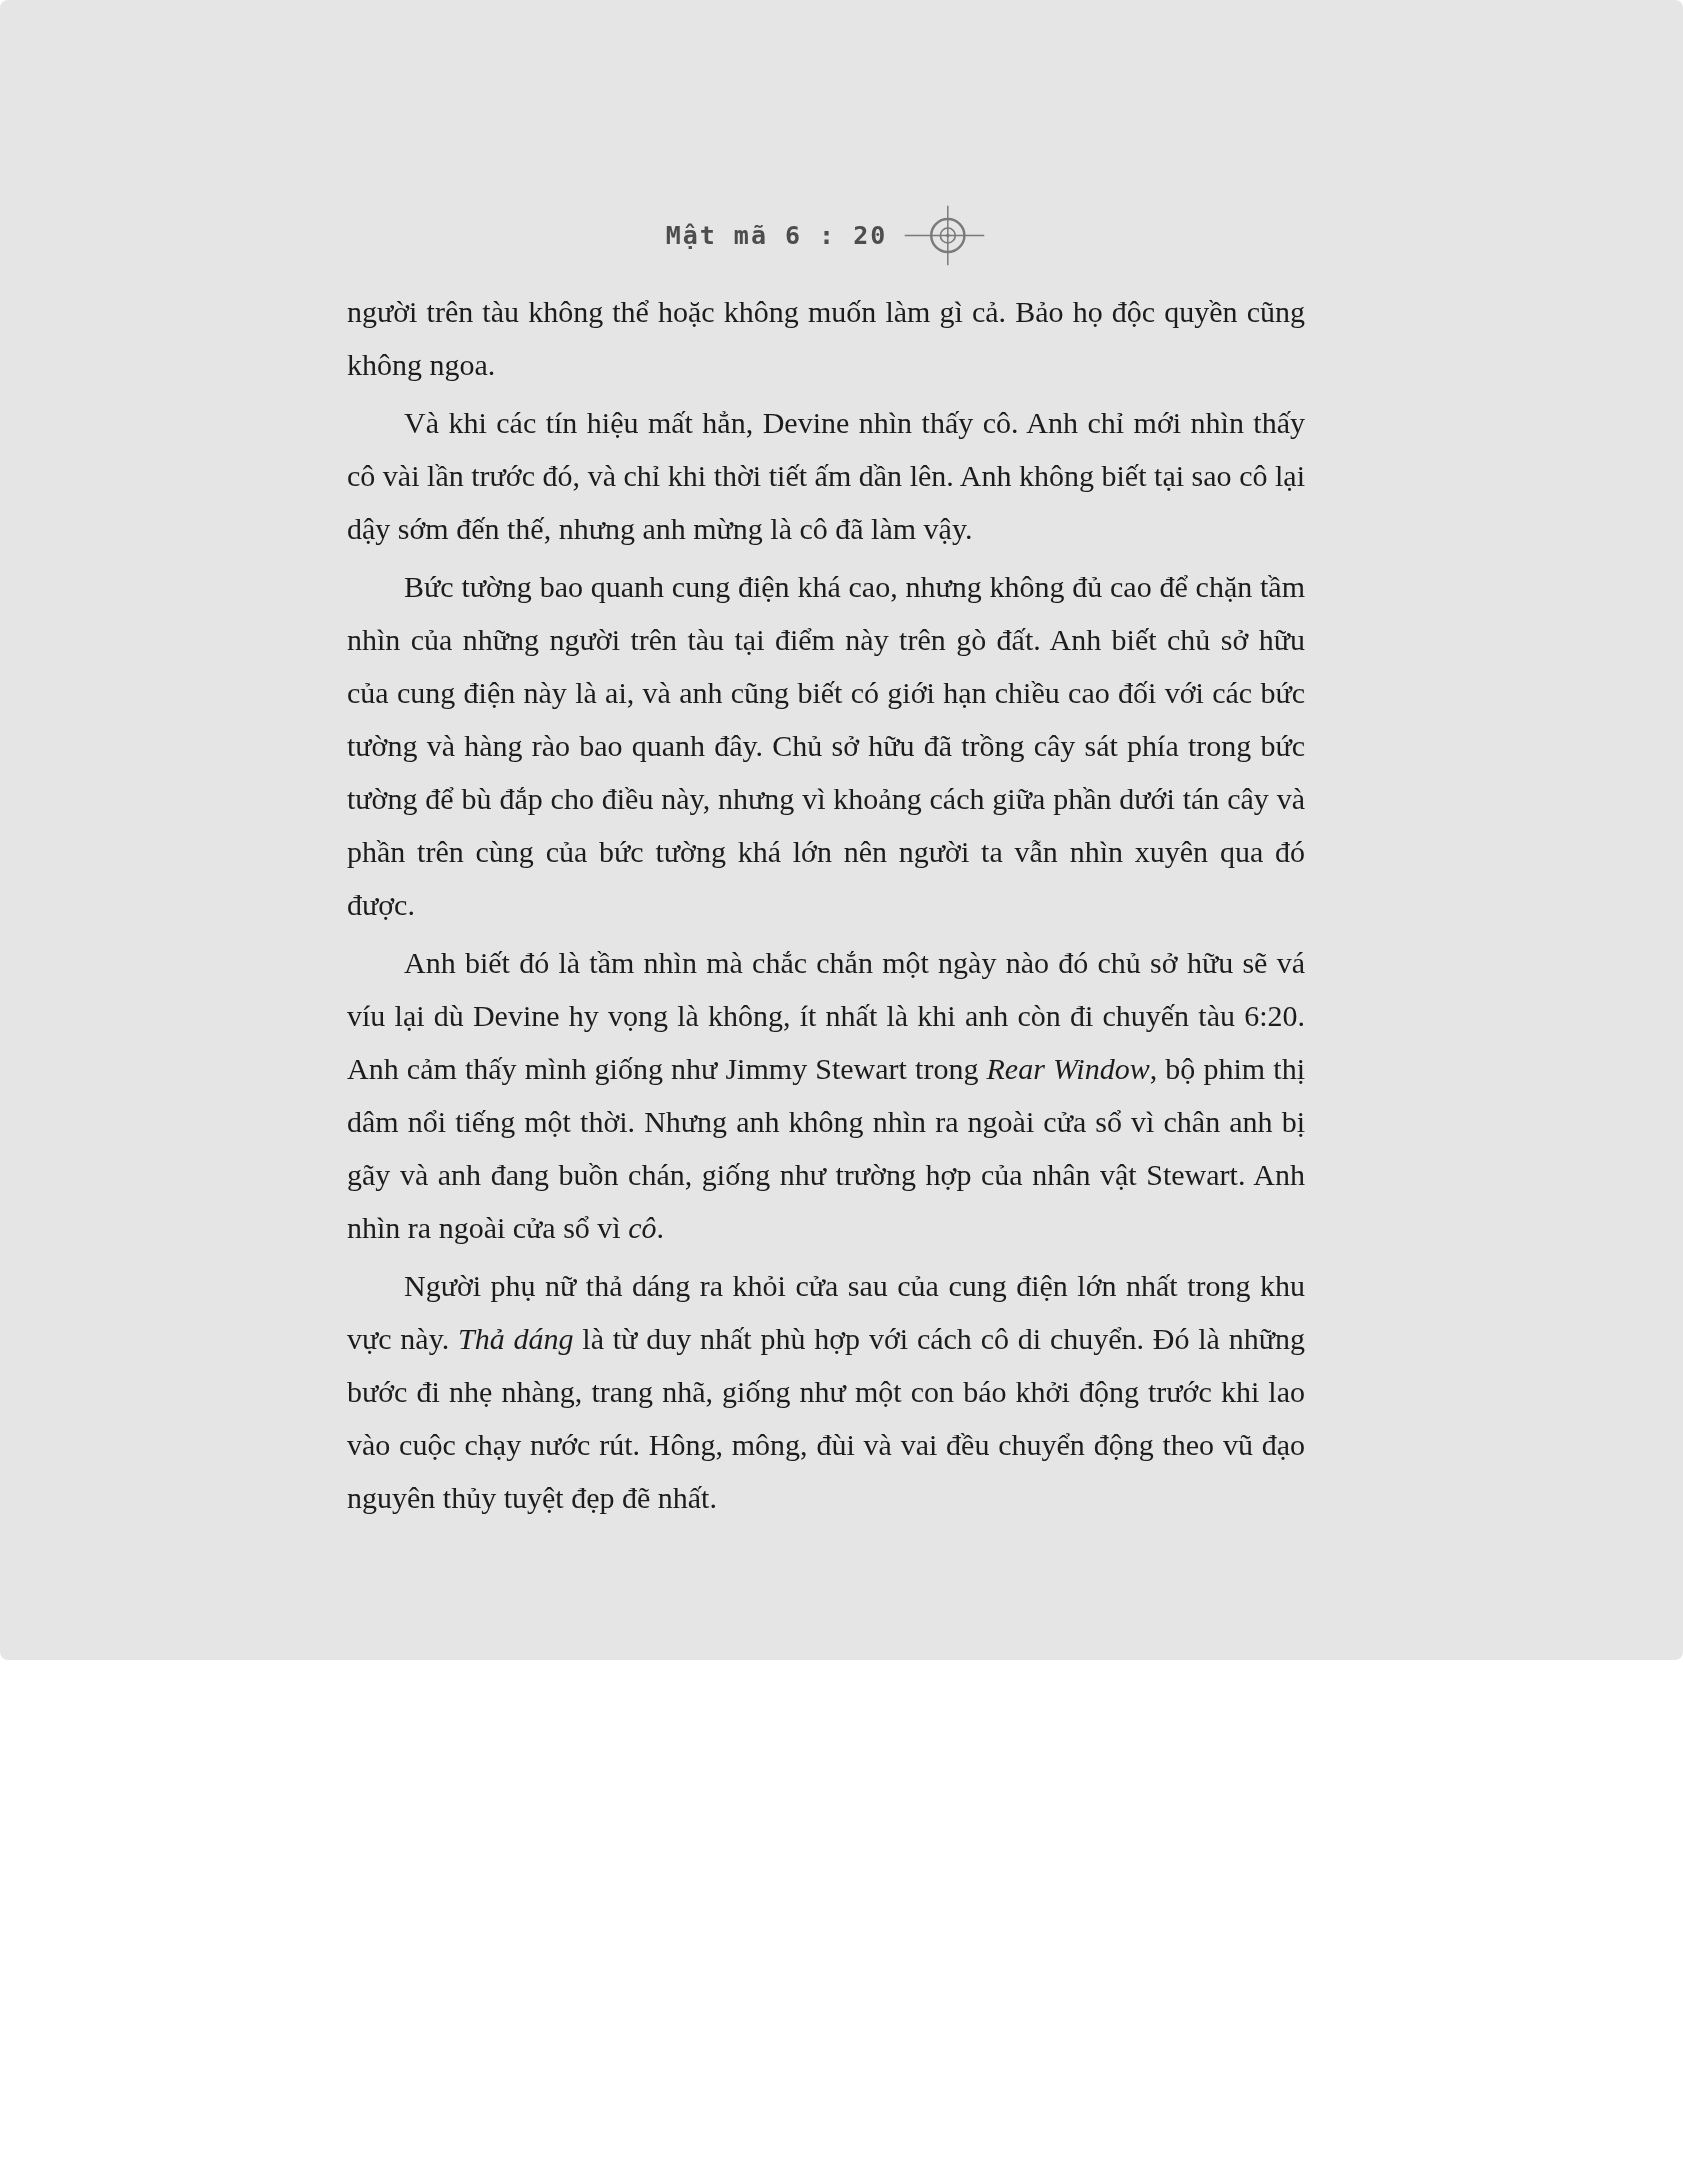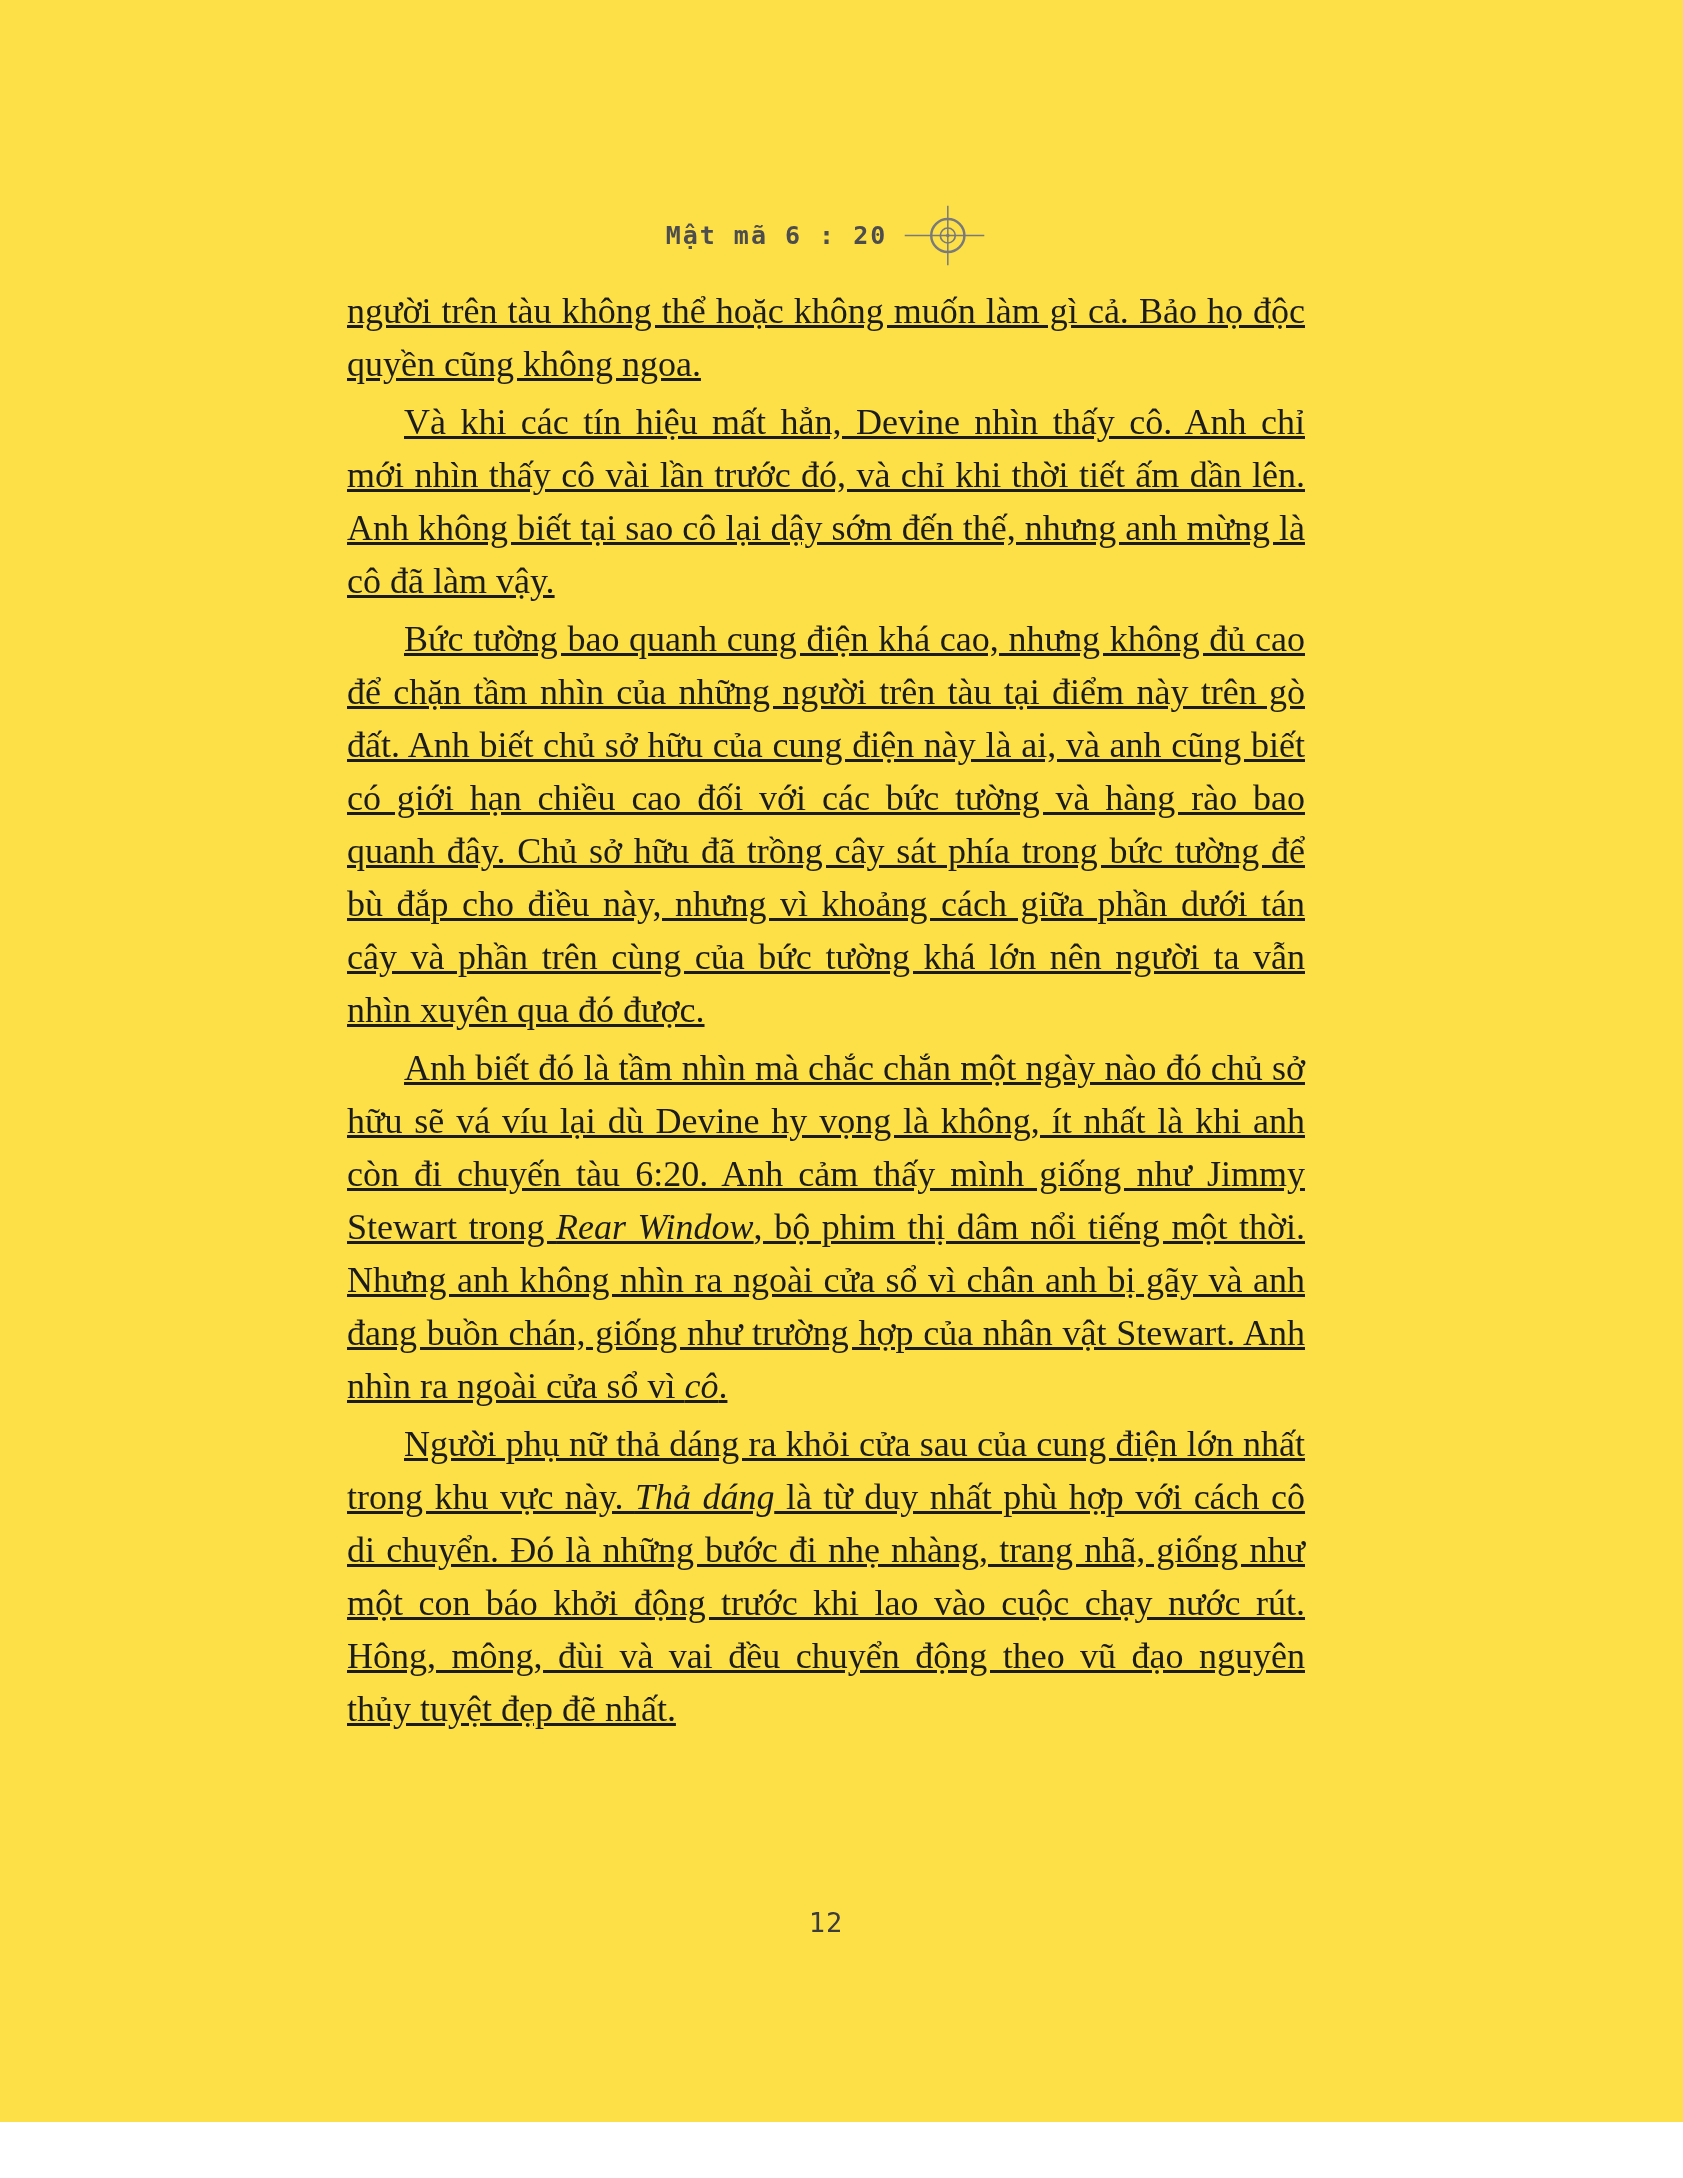--- a/index.html
+++ b/index.html
@@ -7,23 +7,24 @@
   html, body {
     width: 1683px;
     height: 2178px;
     background: #ffffff;
     font-family: "Liberation Serif", serif;
   }
 
   .page {
     position: relative;
     width: 1683px;
-    height: 2122px;
-    background: #fde047;
+    height: 1660px;
+    background: #e5e5e5;
     overflow: hidden;
+    border-radius: 8px;
   }
 
   .page-header {
     position: absolute;
     top: 204px;
     left: 347px;
     width: 958px;
     display: flex;
     justify-content: center;
     align-items: center;
@@ -39,25 +40,24 @@
     white-space: nowrap;
   }
 
   .crosshair { display: block; }
 
   .page-body {
     position: absolute;
     top: 285px;
     left: 347px;
     width: 958px;
-    font-size: 36px;
+    font-size: 30px;
     line-height: 53px;
     color: #1c1c1c;
     text-align: justify;
-    text-decoration: underline;
   }
 
   .page-body p { margin: 0 0 5px 0; }
   .page-body p.indent { text-indent: 57px; }
   .page-body .italic { font-style: italic; }
 
   .page-footer {
     position: absolute;
     top: 1907px;
     left: 347px;

